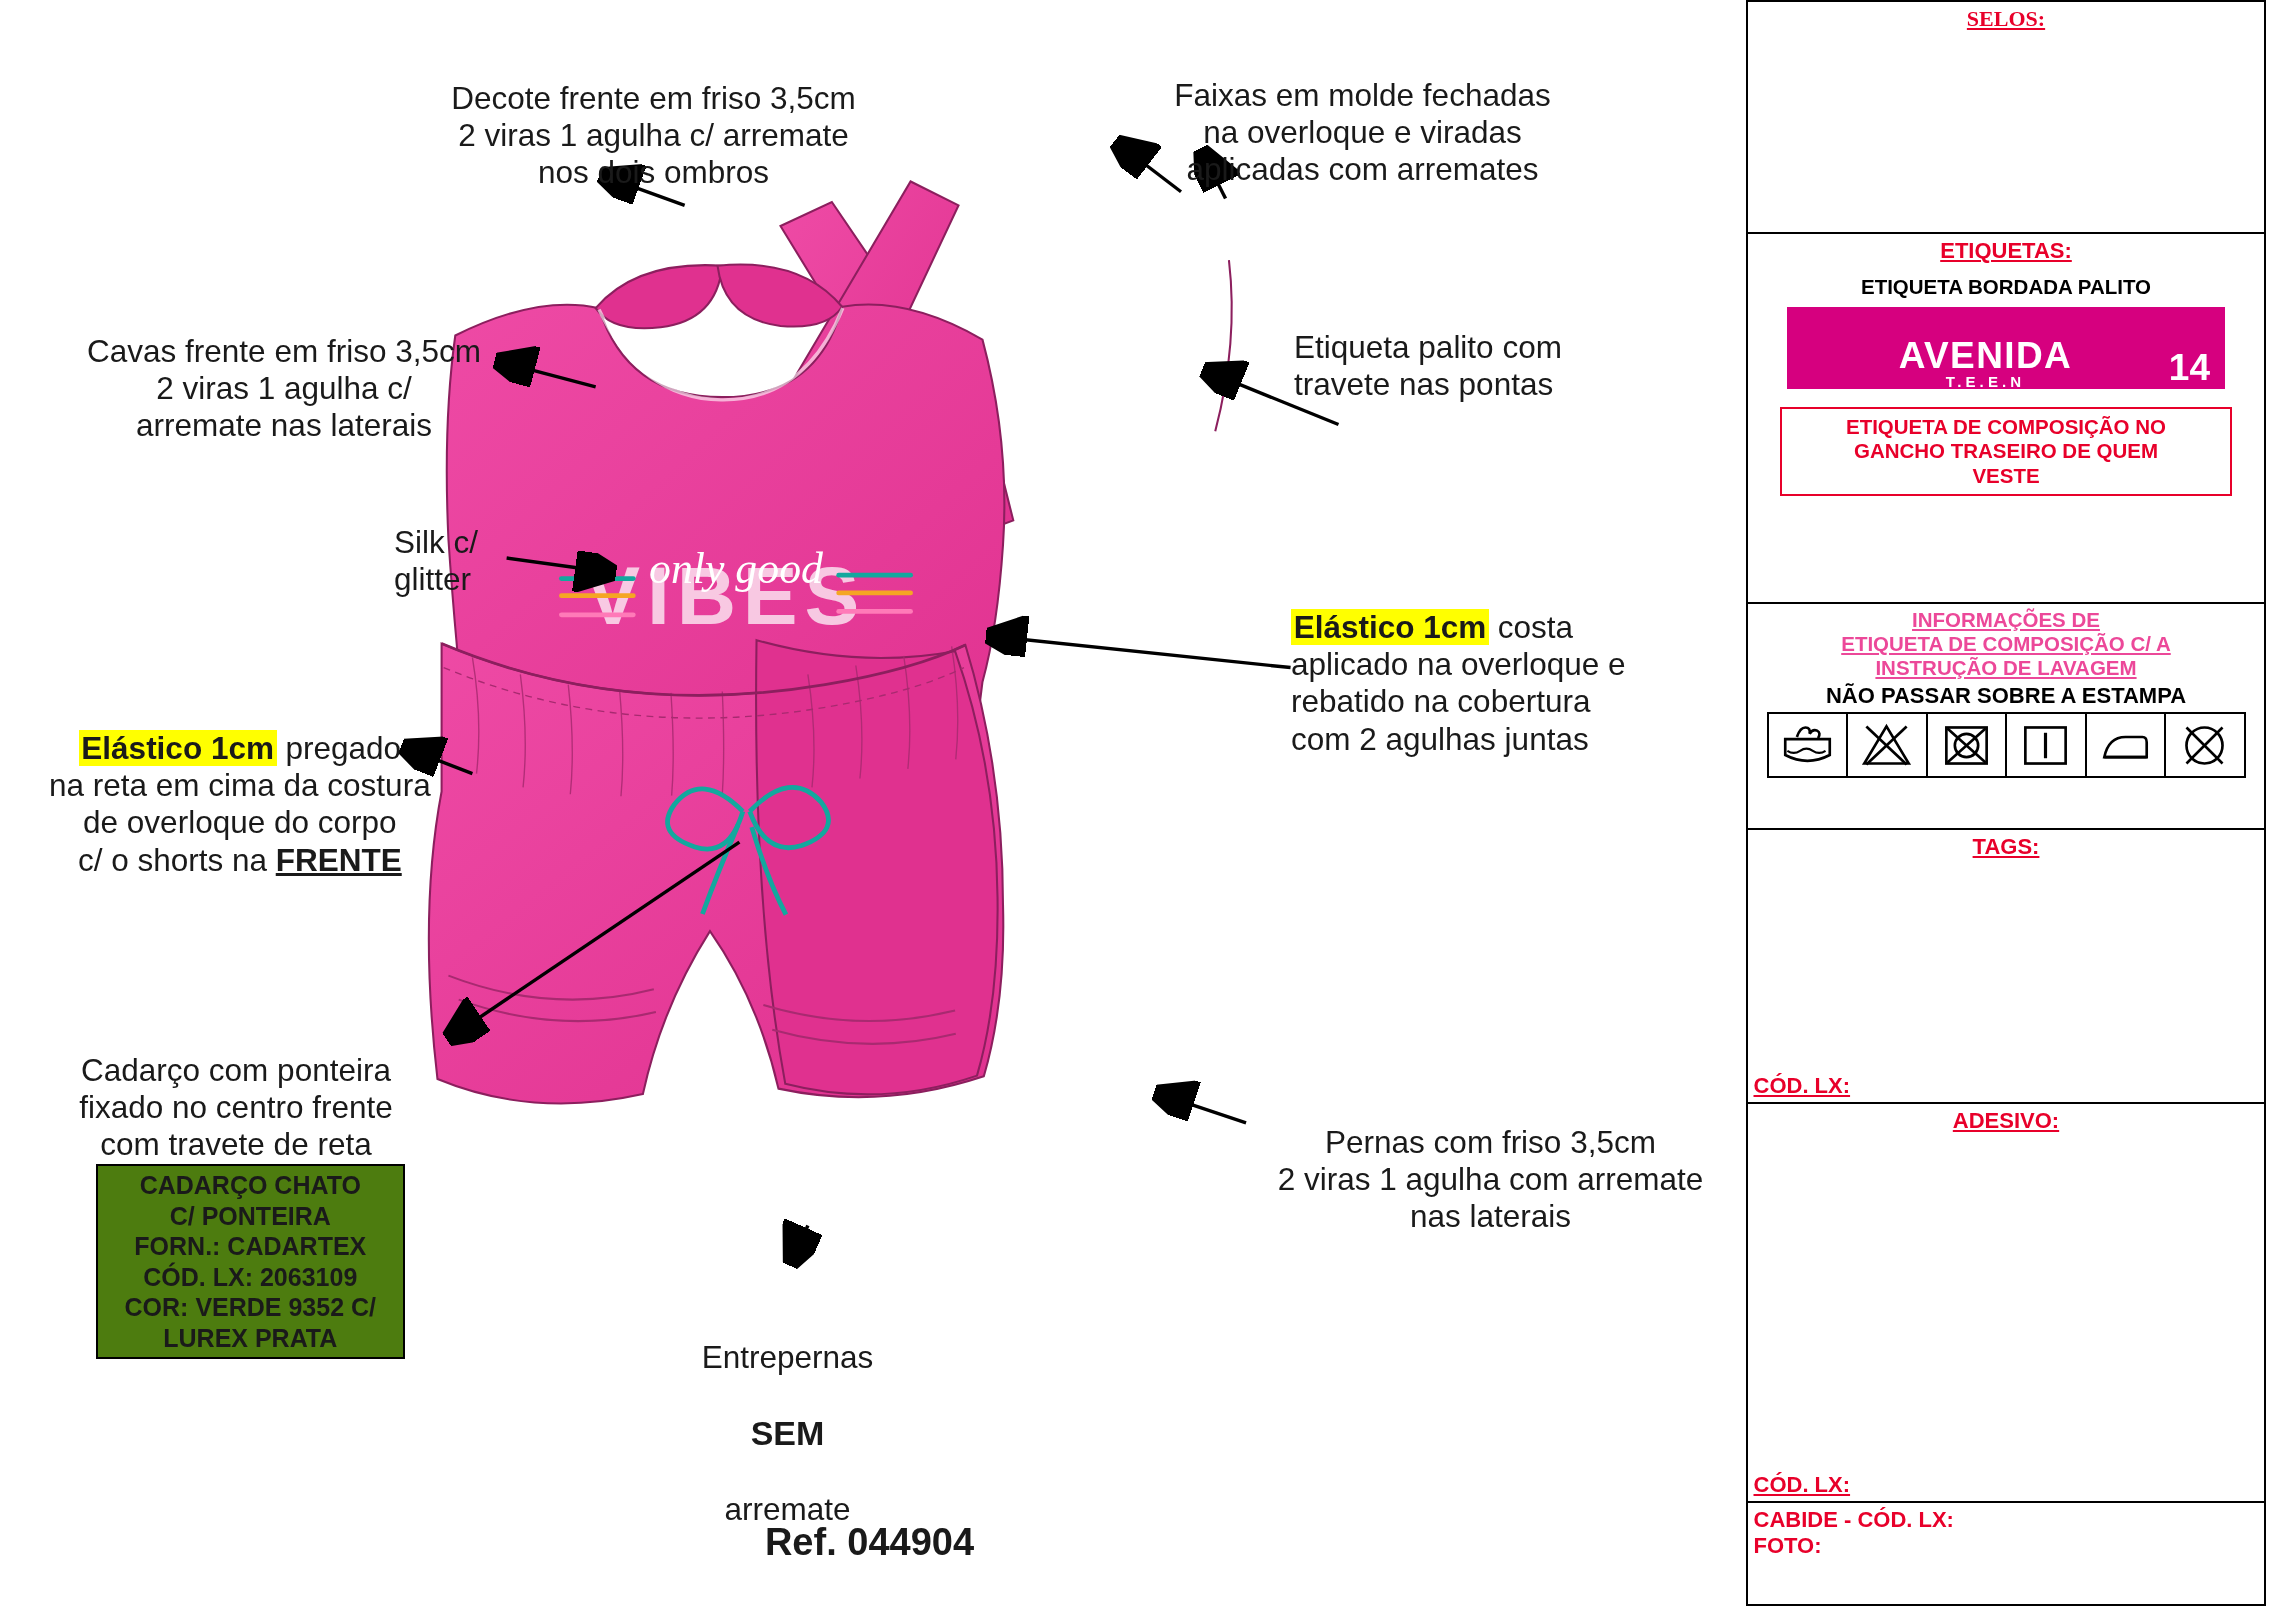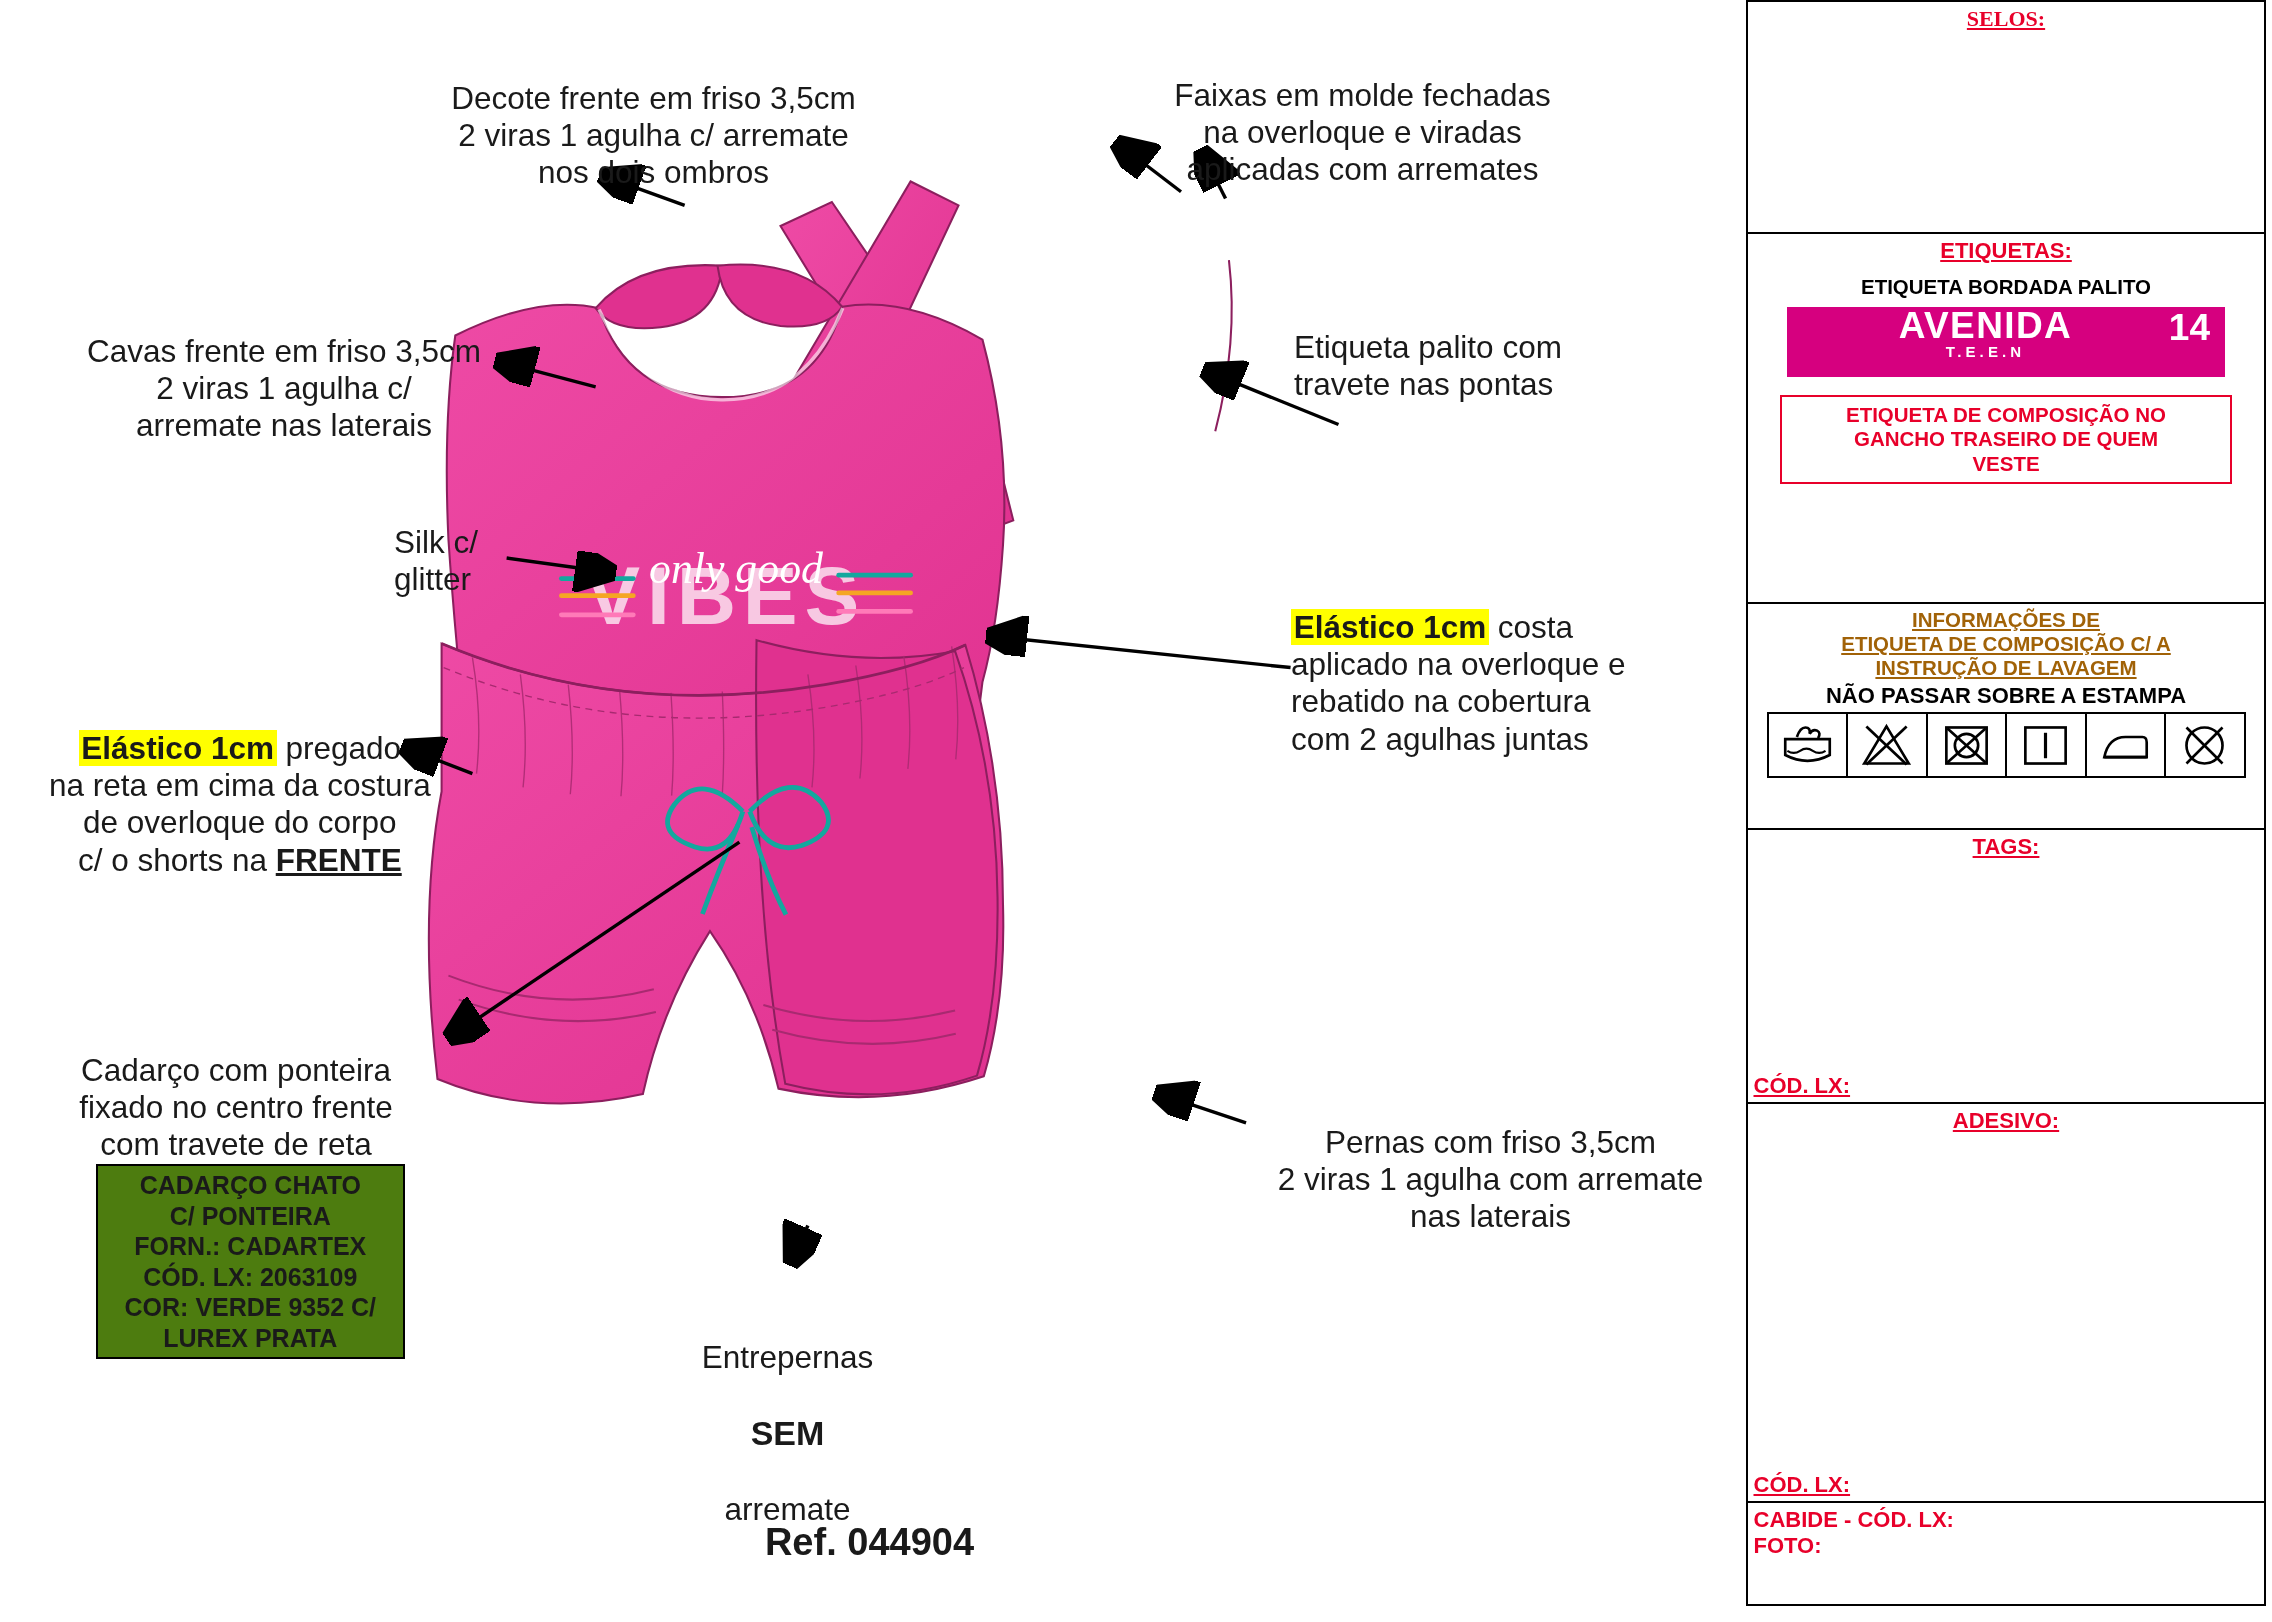--- a/index.html
+++ b/index.html
@@ -99,24 +99,24 @@
   .etq-sub {
     text-align: center;
     font-weight: bold;
     font-size: 20.5px;
     margin-top: 11px;
     color: #000;
   }
   .brand-label {
     margin: 8.2px auto 0;
     width: 438px;
-    height: 70px;
+    height: 82px;
     background: #d6007f;
     display: flex;
-    align-items: flex-start;
+    align-items: flex-end;
     justify-content: space-between;
     padding: 0 15px;
     box-sizing: border-box;
   }
   .brand-name {
     color: #fff;
     font-size: 37px;
     font-weight: bold;
     letter-spacing: 1.4px;
     line-height: 1;
@@ -143,21 +143,21 @@
     color: #e8002a;
     font-weight: bold;
     font-size: 20.5px;
     text-align: center;
     line-height: 1.2;
     padding: 5.5px 2.7px;
     box-sizing: border-box;
     white-space: pre-line;
   }
   .info-lines {
-    color: #a16207;
+    color: #ec4899;
     font-weight: bold;
     font-size: 20.5px;
     text-align: center;
     line-height: 1.18;
     text-decoration: underline;
     white-space: pre-line;
   }
   .nao-passar {
     font-weight: bold;
     font-size: 22px;

